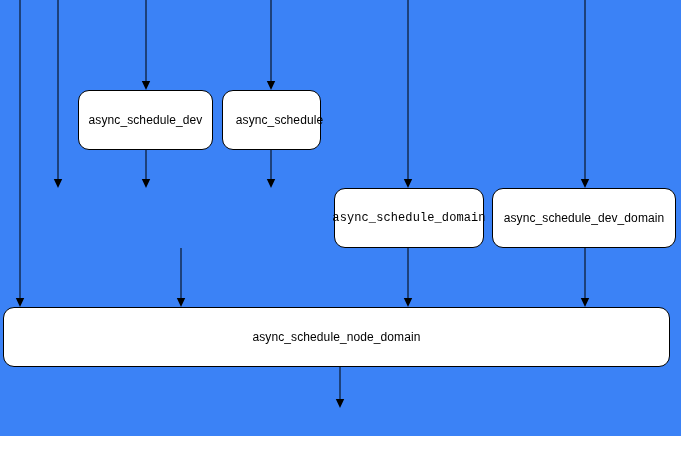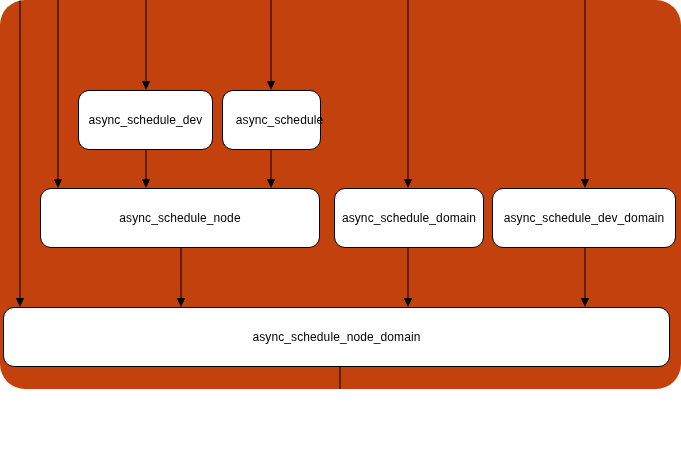--- a/index.html
+++ b/index.html
@@ -41,21 +41,21 @@
     white-space: nowrap;
     z-index: 2;
   }
   .node-label {
     pointer-events: none;
   }
 </style>
 </head>
 <body>
 
-<div id="canvas" style="width: 681px; height: 389px; background: #c2410c; border-radius: 25px;">
+<div id="canvas" style="width: 681px; height: 436px; background: #3b82f6;">
   <svg id="edges" width="681" height="468" viewBox="0 0 681 468" xmlns="http://www.w3.org/2000/svg">
       <g>
         <line x1="20" y1="0" x2="20" y2="299" stroke="#000000" stroke-width="1"></line>
         <polygon points="15.8,298 24.2,298 20,307" fill="#000000"></polygon>
       </g>
       <g>
         <line x1="58" y1="0" x2="58" y2="180" stroke="#000000" stroke-width="1"></line>
         <polygon points="53.8,179 62.2,179 58,188" fill="#000000"></polygon>
       </g>
       <g>
@@ -98,24 +98,21 @@
         <line x1="340" y1="367" x2="340" y2="400" stroke="#000000" stroke-width="1"></line>
         <polygon points="335.8,399 344.2,399 340,408" fill="#000000"></polygon>
       </g>
     </svg>
 <div class="node" style="left: 78px; top: 90px; width: 135px; height: 60px; background: rgb(255, 255, 255); border-color: rgb(0, 0, 0); border-width: 1px; border-radius: 11px; color: rgb(0, 0, 0);">
       <span class="node-label">async_schedule_dev</span>
     </div>
     <div class="node" style="left: 222px; top: 90px; width: 99px; height: 60px; background: rgb(255, 255, 255); border-color: rgb(0, 0, 0); border-width: 1px; border-radius: 11px; color: rgb(0, 0, 0); padding-left: 16px;">
       <span class="node-label">async_schedule</span>
     </div>
-    <div class="node" style="left: 40px; top: 188px; width: 280px; height: 60px; background: rgb(255, 255, 255); border-color: rgb(0, 0, 0); border-width: 1px; border-radius: 11px; color: rgb(0, 0, 0);">
-      <span class="node-label">async_schedule_node</span>
-    </div>
-    <div class="node" style="left: 334px; top: 188px; width: 150px; height: 60px; background: rgb(255, 255, 255); border-color: rgb(0, 0, 0); border-width: 1px; border-radius: 11px; color: rgb(0, 0, 0);">
+    <div class="node" style="left: 334px; top: 188px; width: 150px; height: 60px; background: rgb(255, 255, 255); border-color: rgb(0, 0, 0); border-width: 1px; border-radius: 11px; color: rgb(0, 0, 0); font-family: Liberation Mono, monospace;">
       <span class="node-label">async_schedule_domain</span>
     </div>
     <div class="node" style="left: 492px; top: 188px; width: 184px; height: 60px; background: rgb(255, 255, 255); border-color: rgb(0, 0, 0); border-width: 1px; border-radius: 11px; color: rgb(0, 0, 0); text-align: center;">
       <span class="node-label">async_schedule_dev_domain</span>
     </div>
     <div class="node" style="left: 3px; top: 307px; width: 667px; height: 60px; background: rgb(255, 255, 255); border-color: rgb(0, 0, 0); border-width: 1px; border-radius: 11px; color: rgb(0, 0, 0); justify-content: center;">
       <span class="node-label">async_schedule_node_domain</span>
     </div>
   </div>
 

